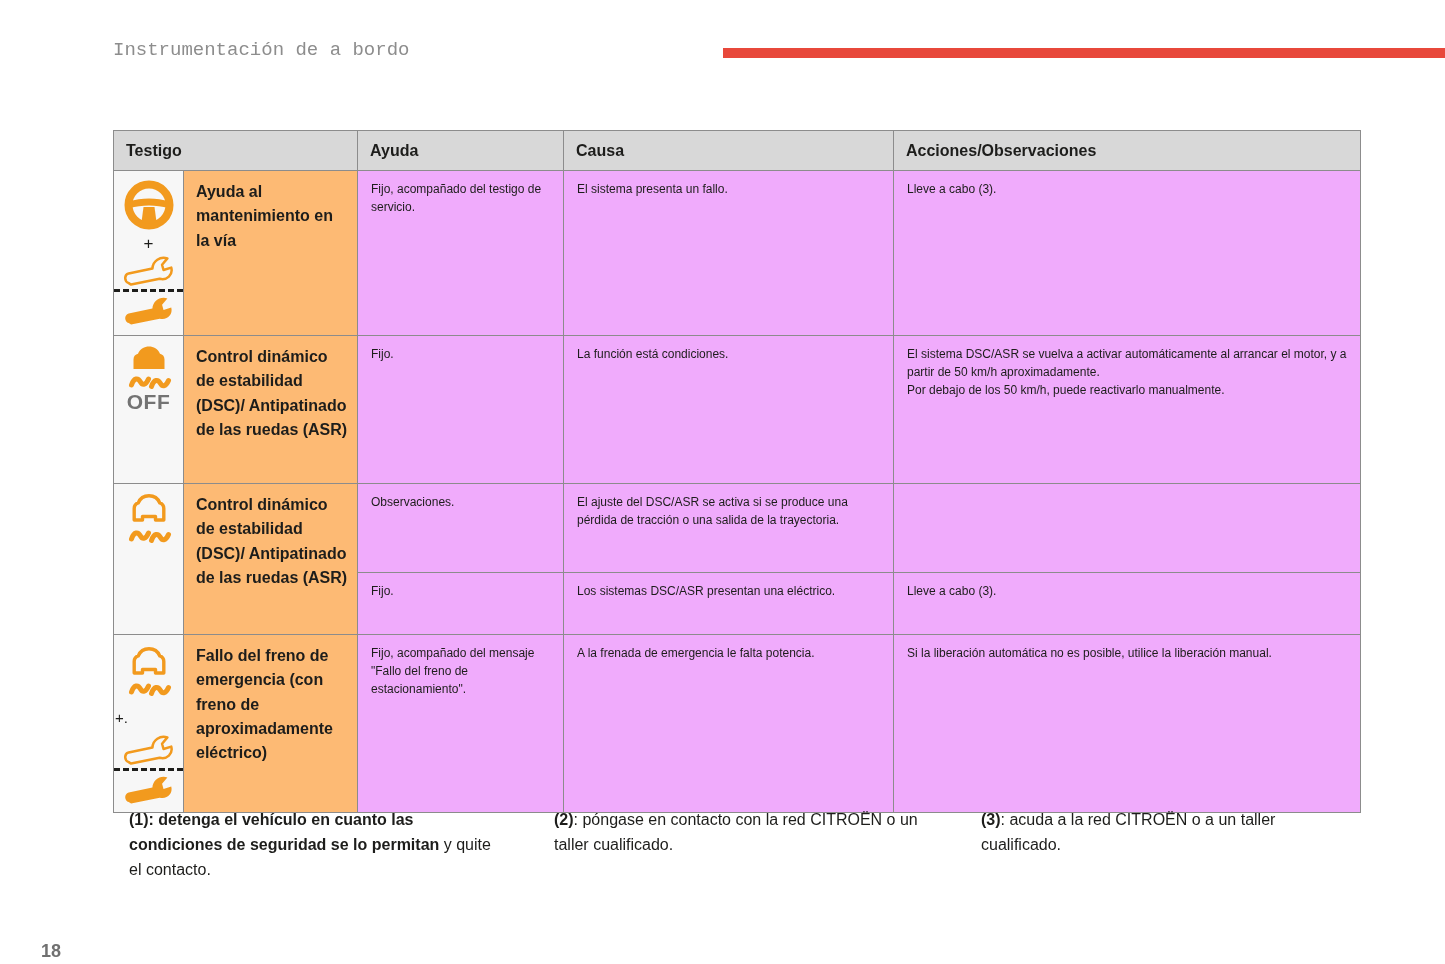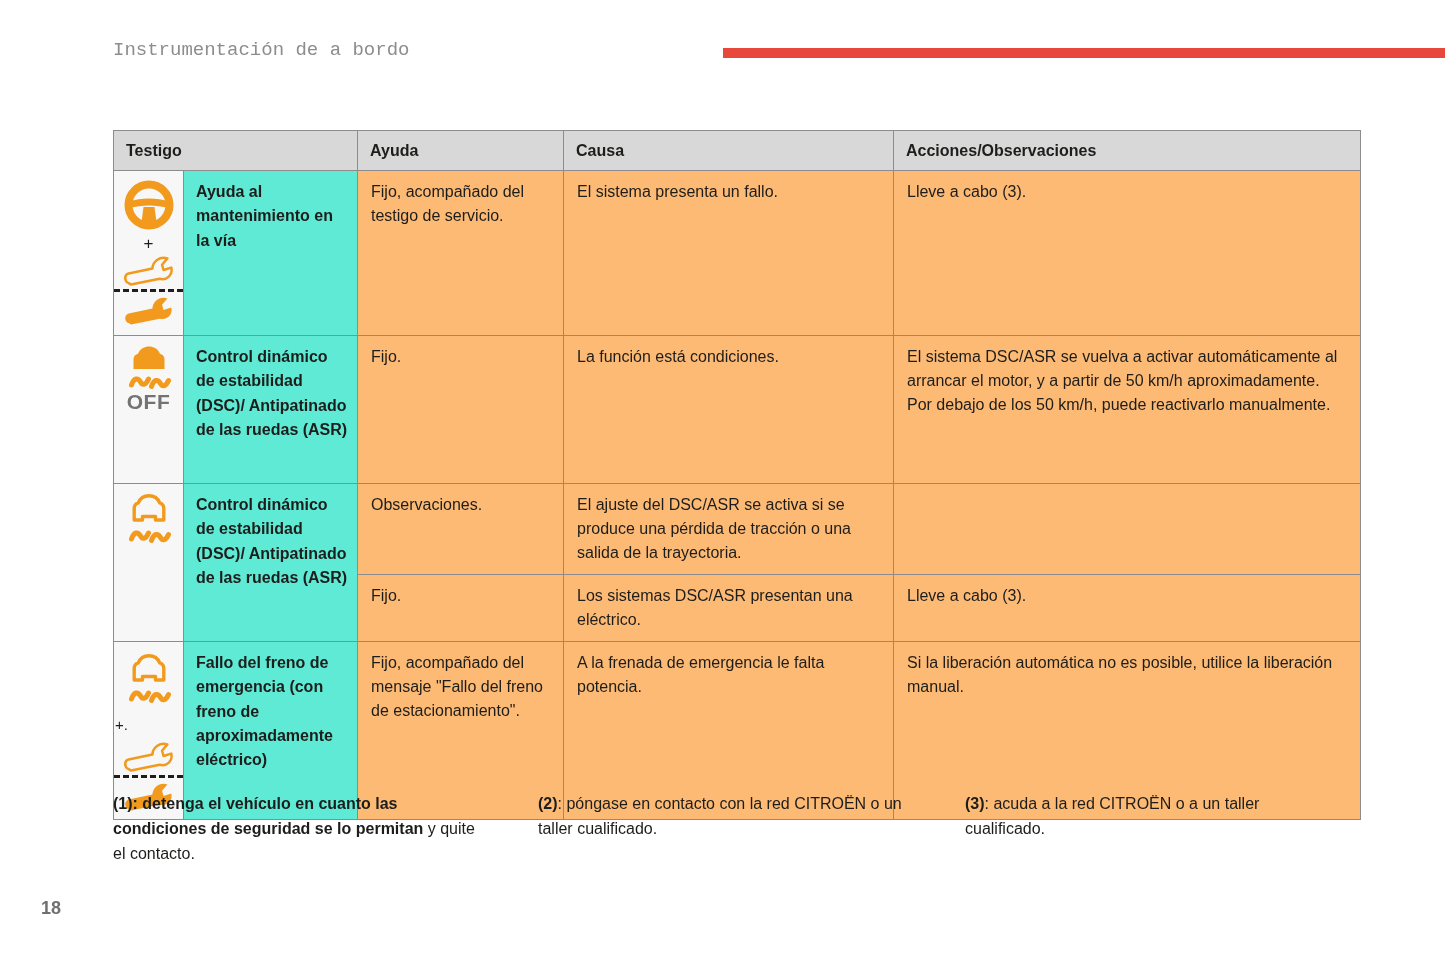--- a/index.html
+++ b/index.html
@@ -12,40 +12,40 @@
   table.warn{
     position:absolute;left:113px;top:90px;width:1247px;
     border-collapse:collapse;table-layout:fixed;margin-top:40px;
   }
   table.warn th, table.warn td{border:1px solid #8c8c8c;}
   table.warn th{
     background:#d8d8d8;font-size:16px;font-weight:bold;text-align:left;
     vertical-align:middle;height:39px;padding:0 0 0 12px;
   }
   td.cell-text{
-    background:#fdba74;font-size:16px;line-height:1.5;vertical-align:top;
+    background:#f0abfc;font-size:12px;line-height:1.5;vertical-align:top;
     padding:9px 4px 9px 13px;white-space:pre-line;
   }
   td.cell-name{
-    background:#5eead4;font-weight:bold;font-size:16px;line-height:1.52;
+    background:#fdba74;font-weight:bold;font-size:16px;line-height:1.52;
     vertical-align:top;padding:9px 8px 9px 12px;
   }
   td.cell-icon{background:#f7f7f7;vertical-align:top;padding:0;}
   .icon-stack{display:flex;flex-direction:column;align-items:center;padding-top:9px;}
   .plus-sign{font-size:17px;color:#1d1d1b;margin:5px 0 4px;line-height:1;}
   .plus-dot{font-size:15px;color:#1d1d1b;align-self:flex-start;margin:14px 0 10px 1px;line-height:1;}
   .dashed-sep{align-self:stretch;height:0;border-top:3px dashed #1d1d1b;margin:3px 0 4px;}
   .off-label{color:#737373;font-weight:bold;font-size:21px;letter-spacing:0.5px;margin-top:1px;}
   .mt2{margin-top:2px;}
-  .footnote{position:absolute;top:792px;font-size:16px;line-height:1.55;margin:0;}
+  .footnote{position:absolute;top:792px;font-size:16px;line-height:1.55;margin:16px;}
   .footnote b{font-weight:bold;}
   #fn1{left:113px;width:370px;}
   #fn2{left:538px;width:395px;}
   #fn3{left:965px;width:350px;}
-  .page-num{position:absolute;left:41px;top:898px;font-size:18px;font-weight:bold;color:#707070;}
+  .page-num{position:absolute;left:41px;top:941px;font-size:18px;font-weight:bold;color:#707070;}
 </style>
 </head>
 <body>
 
 <svg width="0" height="0" style="position:absolute">
   <defs>
     <path id="wrench-shape" d="M5.5 28 C1 26.5 0.5 19.5 5.5 18 L30 13 C30.5 5 38 0 45.5 2.5 L40 9 L41.5 14.5 L49.5 12 C51.5 19.5 45 25.5 37.5 23.5 L8 29.5 Z"></path>
     <g id="skid-marks">
       <path d="M5.5 13 C8 5.5 12 5.5 14.5 10 C16.5 13.5 20 13 22.5 7" fill="none" stroke="#f29a1e" stroke-width="5" stroke-linecap="round"></path>
       <path d="M25.5 14.5 C28 7 32 7 34.5 11.5 C36.5 15 40 14.5 42.5 8.5" fill="none" stroke="#f29a1e" stroke-width="5" stroke-linecap="round"></path>

